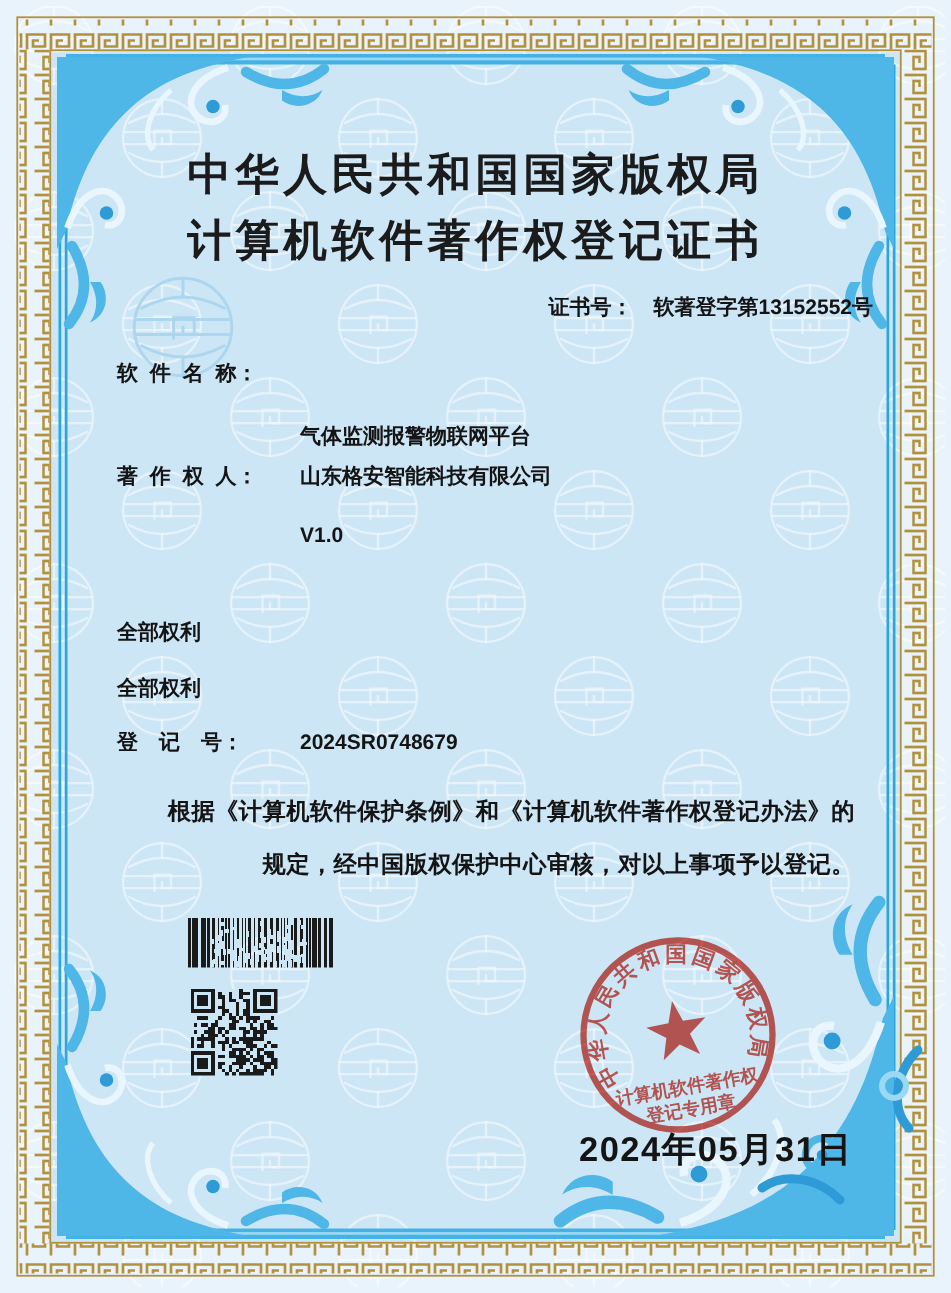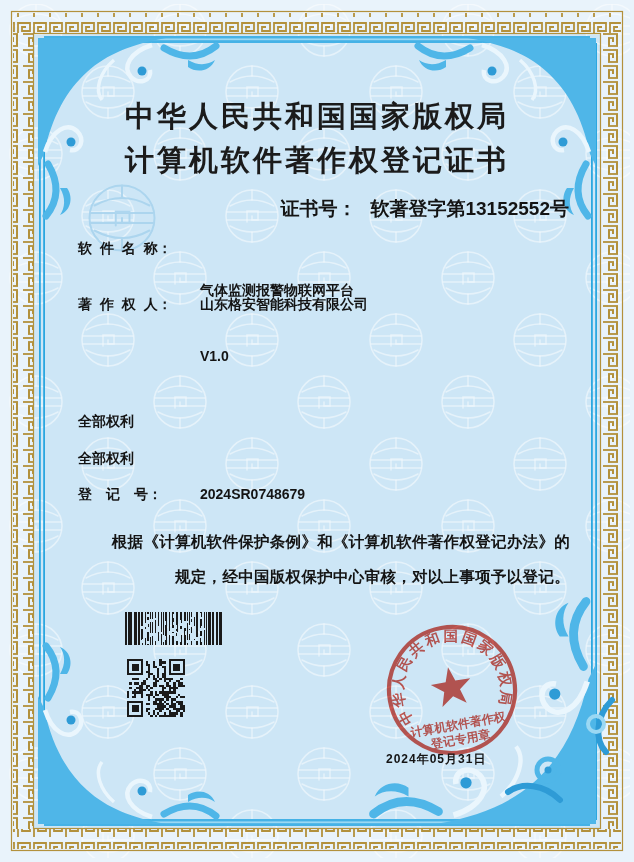--- a/index.html
+++ b/index.html
@@ -10,35 +10,35 @@
     color:#141414;
   }
   .layer{position:absolute;left:0;top:0;width:634px;height:862px;}
   .abs{position:absolute;}
   .title{
     left:0;width:634px;text-align:center;
     font-size:29px;font-weight:bold;letter-spacing:3px;color:#1b1b1b;
     white-space:nowrap;
   }
   .certno{
-    top:196px;right:65px;font-size:19px;font-weight:bold;
+    top:196px;right:52px;font-size:14px;font-weight:bold;
     display:flex;gap:14px;white-space:nowrap;
   }
   .row{left:78px;display:flex;align-items:flex-start;font-weight:bold;font-size:14px;line-height:21px;}
   .row .lab{width:122px;flex:0 0 122px;white-space:pre;word-spacing:4px;}
   .row .val{white-space:pre;}
   .statement{
     left:78px;top:524px;width:492px;
     font-size:15.5px;font-weight:bold;line-height:35px;letter-spacing:0.3px;
     text-indent:2em;margin:0;text-align:right;
   }
   .barcode{left:125px;top:612px;width:97px;height:33px;}
   .qrcode{left:127px;top:659px;width:58px;height:58px;}
   .seal{left:377px;top:615px;width:150px;height:150px;mix-blend-mode:multiply;}
-  .date{left:386px;top:751px;font-size:12px;font-weight:bold;letter-spacing:1px;white-space:nowrap;}
+  .date{left:386px;top:751px;font-size:23px;font-weight:bold;letter-spacing:1px;white-space:nowrap;}
 </style>
 </head>
 <body>
 
 <div class="page">
 
   <svg class="layer" viewBox="0 0 634 862" aria-hidden="true">
     <defs>
       <pattern id="meaH" width="16" height="20" patternUnits="userSpaceOnUse">
         <path d="M2,17 V3 H14 V11 H6 V7 H10" fill="none" stroke="#b3913c" stroke-width="1.8"></path>
@@ -119,21 +119,21 @@
     <span>软著登字第13152552号</span>
   </div>
 
   <div class="abs row" style="top:238px">
     <span class="lab">软 件 名 称：</span>
     <span class="val">
       <div>气体监测报警物联网平台</div>
       <div style="margin-top:3px">V1.0</div>
     </span>
   </div>
-  <div class="abs row" style="top:294px">
+  <div class="abs row" style="top:307px">
     <span class="lab">著 作 权 人：</span>
     <span class="val">山东格安智能科技有限公司</span>
   </div>
   <div class="abs row" style="top:411px">
     <span class="val">全部权利</span>
   </div>
   <div class="abs row" style="top:448px">
     <span class="val">全部权利</span>
   </div>
   <div class="abs row" style="top:484px">

